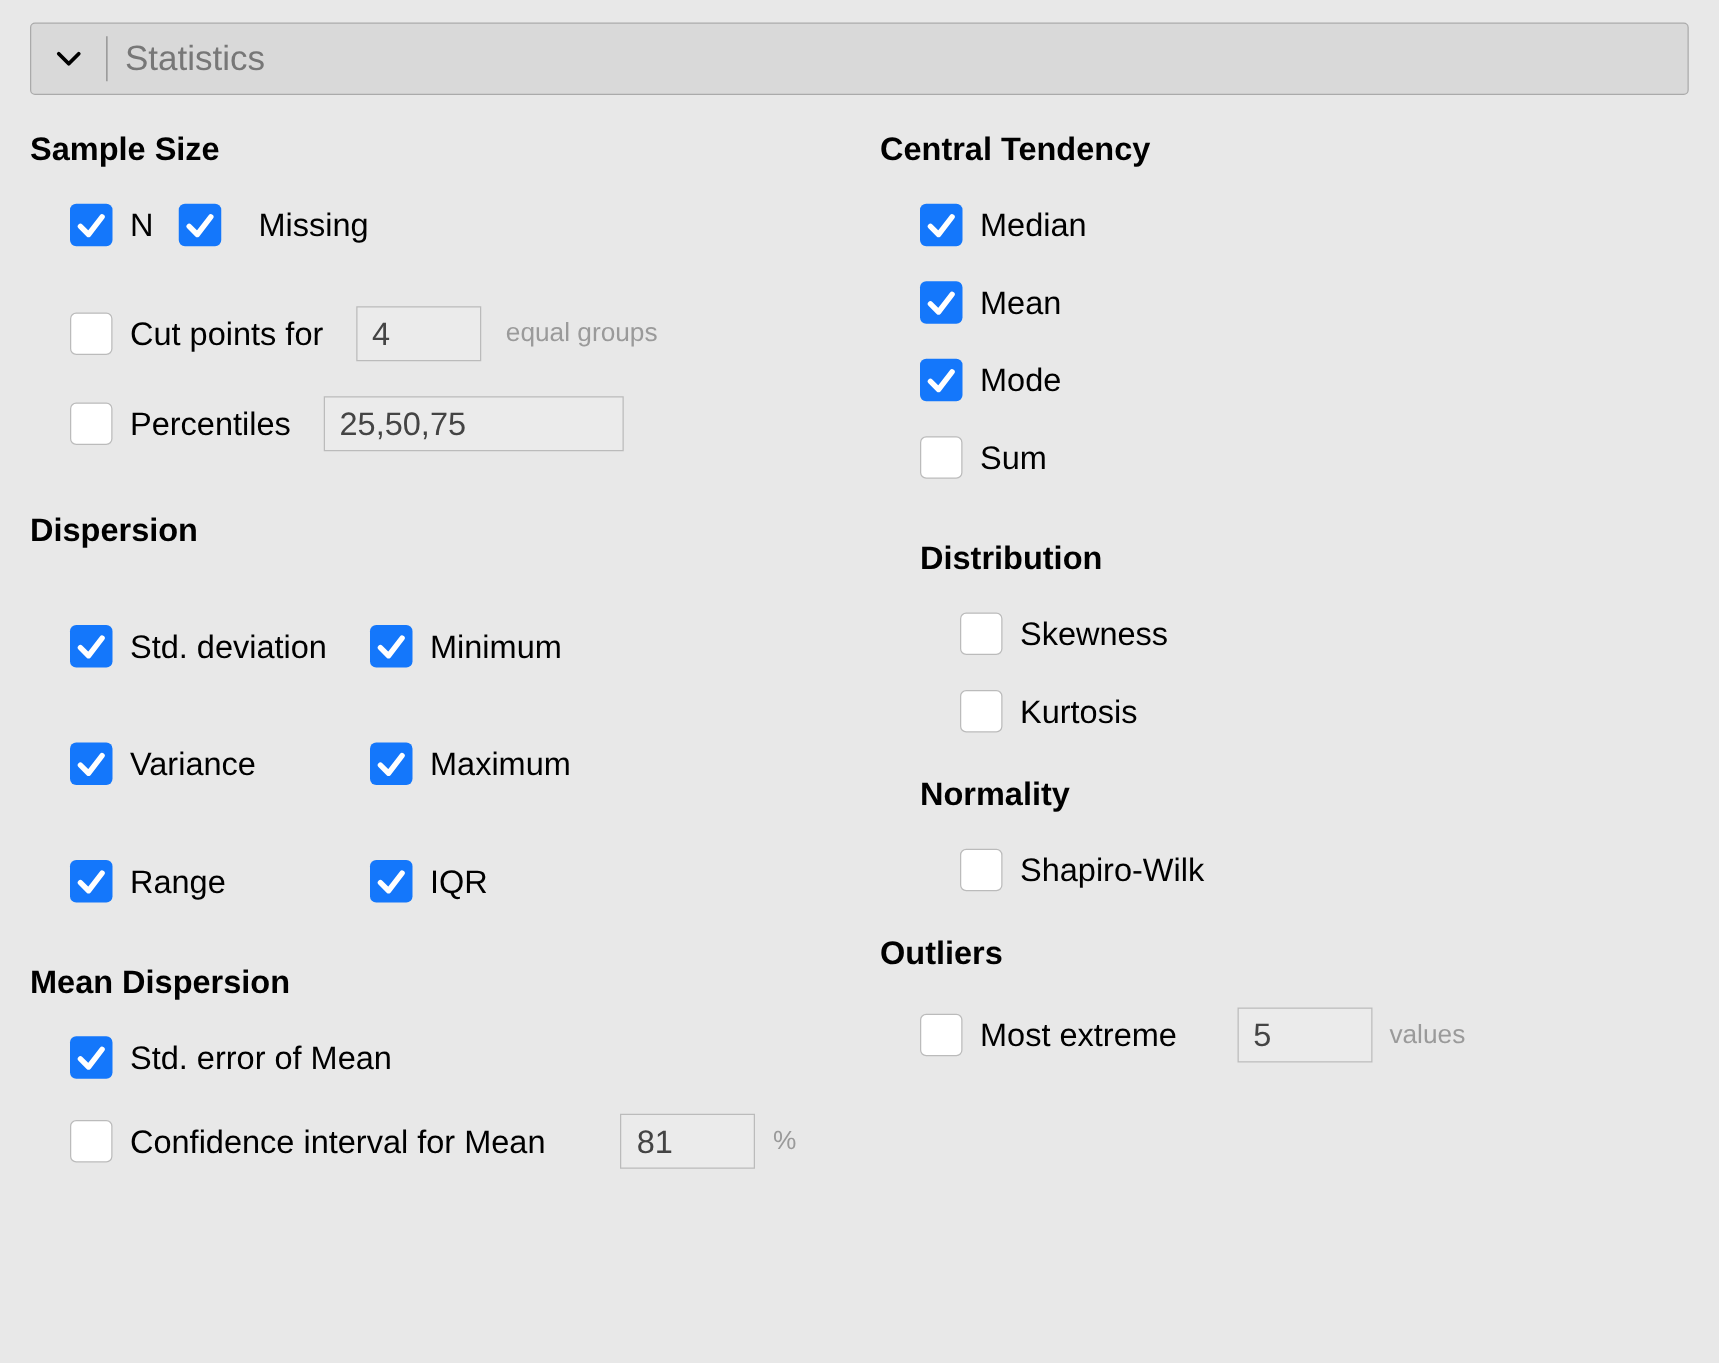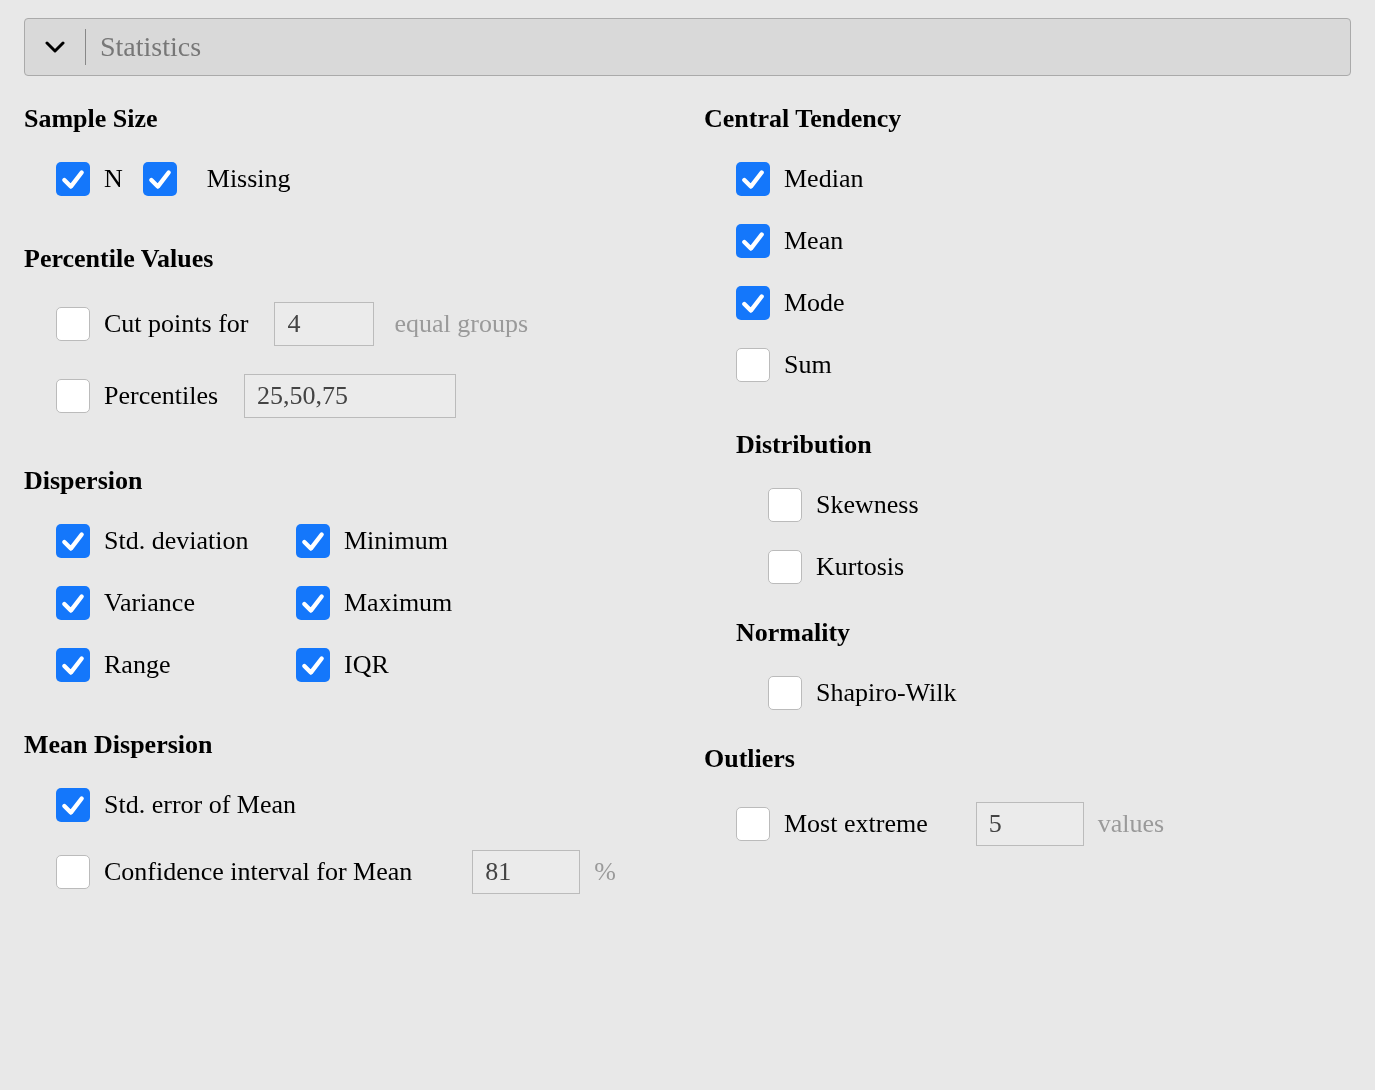--- a/index.html
+++ b/index.html
@@ -5,21 +5,21 @@
   html, body {
     margin: 0;
     padding: 0;
     width: 1375px;
     background: #e8e8e8;
     font-family: -apple-system, BlinkMacSystemFont, "Segoe UI", Arial, sans-serif;
     font-size: 26px;
     color: #000;
   }
 
-  .wrap { padding: 18px 24px 40px 24px; font-family: Liberation Serif, serif; }
+  .wrap { padding: 18px 24px 40px 24px; }
 
   
   .header-bar {
     border: 1px solid #aaa;
     background: #d9d9d9;
     padding: 0;
     height: 56px;
     display: flex;
     align-items: center;
     border-radius: 4px;
@@ -88,37 +88,37 @@
     background: #ebebeb;
     height: 44px;
     padding: 0 12px;
     font-size: 26px;
     color: #444;
     display: flex;
     align-items: center;
     box-sizing: border-box;
   }
   .txt.narrow  { width: 100px;  margin-left: 26px; margin-right: 20px;}
-  .txt.medium  { width: 212px;  margin-left: 26px; }
+  .txt.medium  { width: 240px;  margin-left: 26px; }
   .txt.small95 { width: 108px;  margin-left: 60px; margin-right: 14px;}
   .txt.small5  { width: 108px;  margin-left: 48px; margin-right: 14px;}
 
-  .hint { color: #9a9a9a; font-size: 26px; }
+  .hint { color: #9a9a9a; font-size: 21px; }
 
   
   .inline-pair { display:flex; gap:14px; }
   .inline-pair .grp { display:flex; align-items:center; }
 
   
   .disp-grid {
     display: grid;
     grid-template-columns: 240px 240px;
     row-gap: 28px;
   }
-  .disp-grid .grp { display:flex; align-items:center; }
+  .disp-grid .grp { display:flex; align-items:center;margin-top:32px; }
 </style>
 </head>
 <body>
 
 <div class="wrap">
 
   <div class="header-bar">
     <div class="chevron-box chevron-down-icon">
       <svg viewBox="0 0 20 14">
           <polyline points="2,3 10,11 18,3" fill="none" stroke="#000" stroke-width="3" stroke-linecap="round" stroke-linejoin="round"></polyline>
@@ -150,21 +150,20 @@
                     <polyline points="4,13 10,19 20,6" fill="none" stroke="#fff" stroke-width="4" stroke-linecap="round" stroke-linejoin="round"></polyline>
                   </svg>
               </div>
               <span class="lbl">Missing</span>
             </div>
           </div>
         </div>
       </div>
 
       <div class="section">
-        <div class="section-title">Percentile Values</div>
         <div class="items">
           <div class="item-row">
             <div class="cb unchecked"></div>
             <span class="lbl">Cut points for</span>
             <div class="txt narrow">4</div>
             <span class="hint">equal groups</span>
           </div>
           <div class="item-row">
             <div class="cb unchecked"></div>
             <span class="lbl">Percentiles</span>

